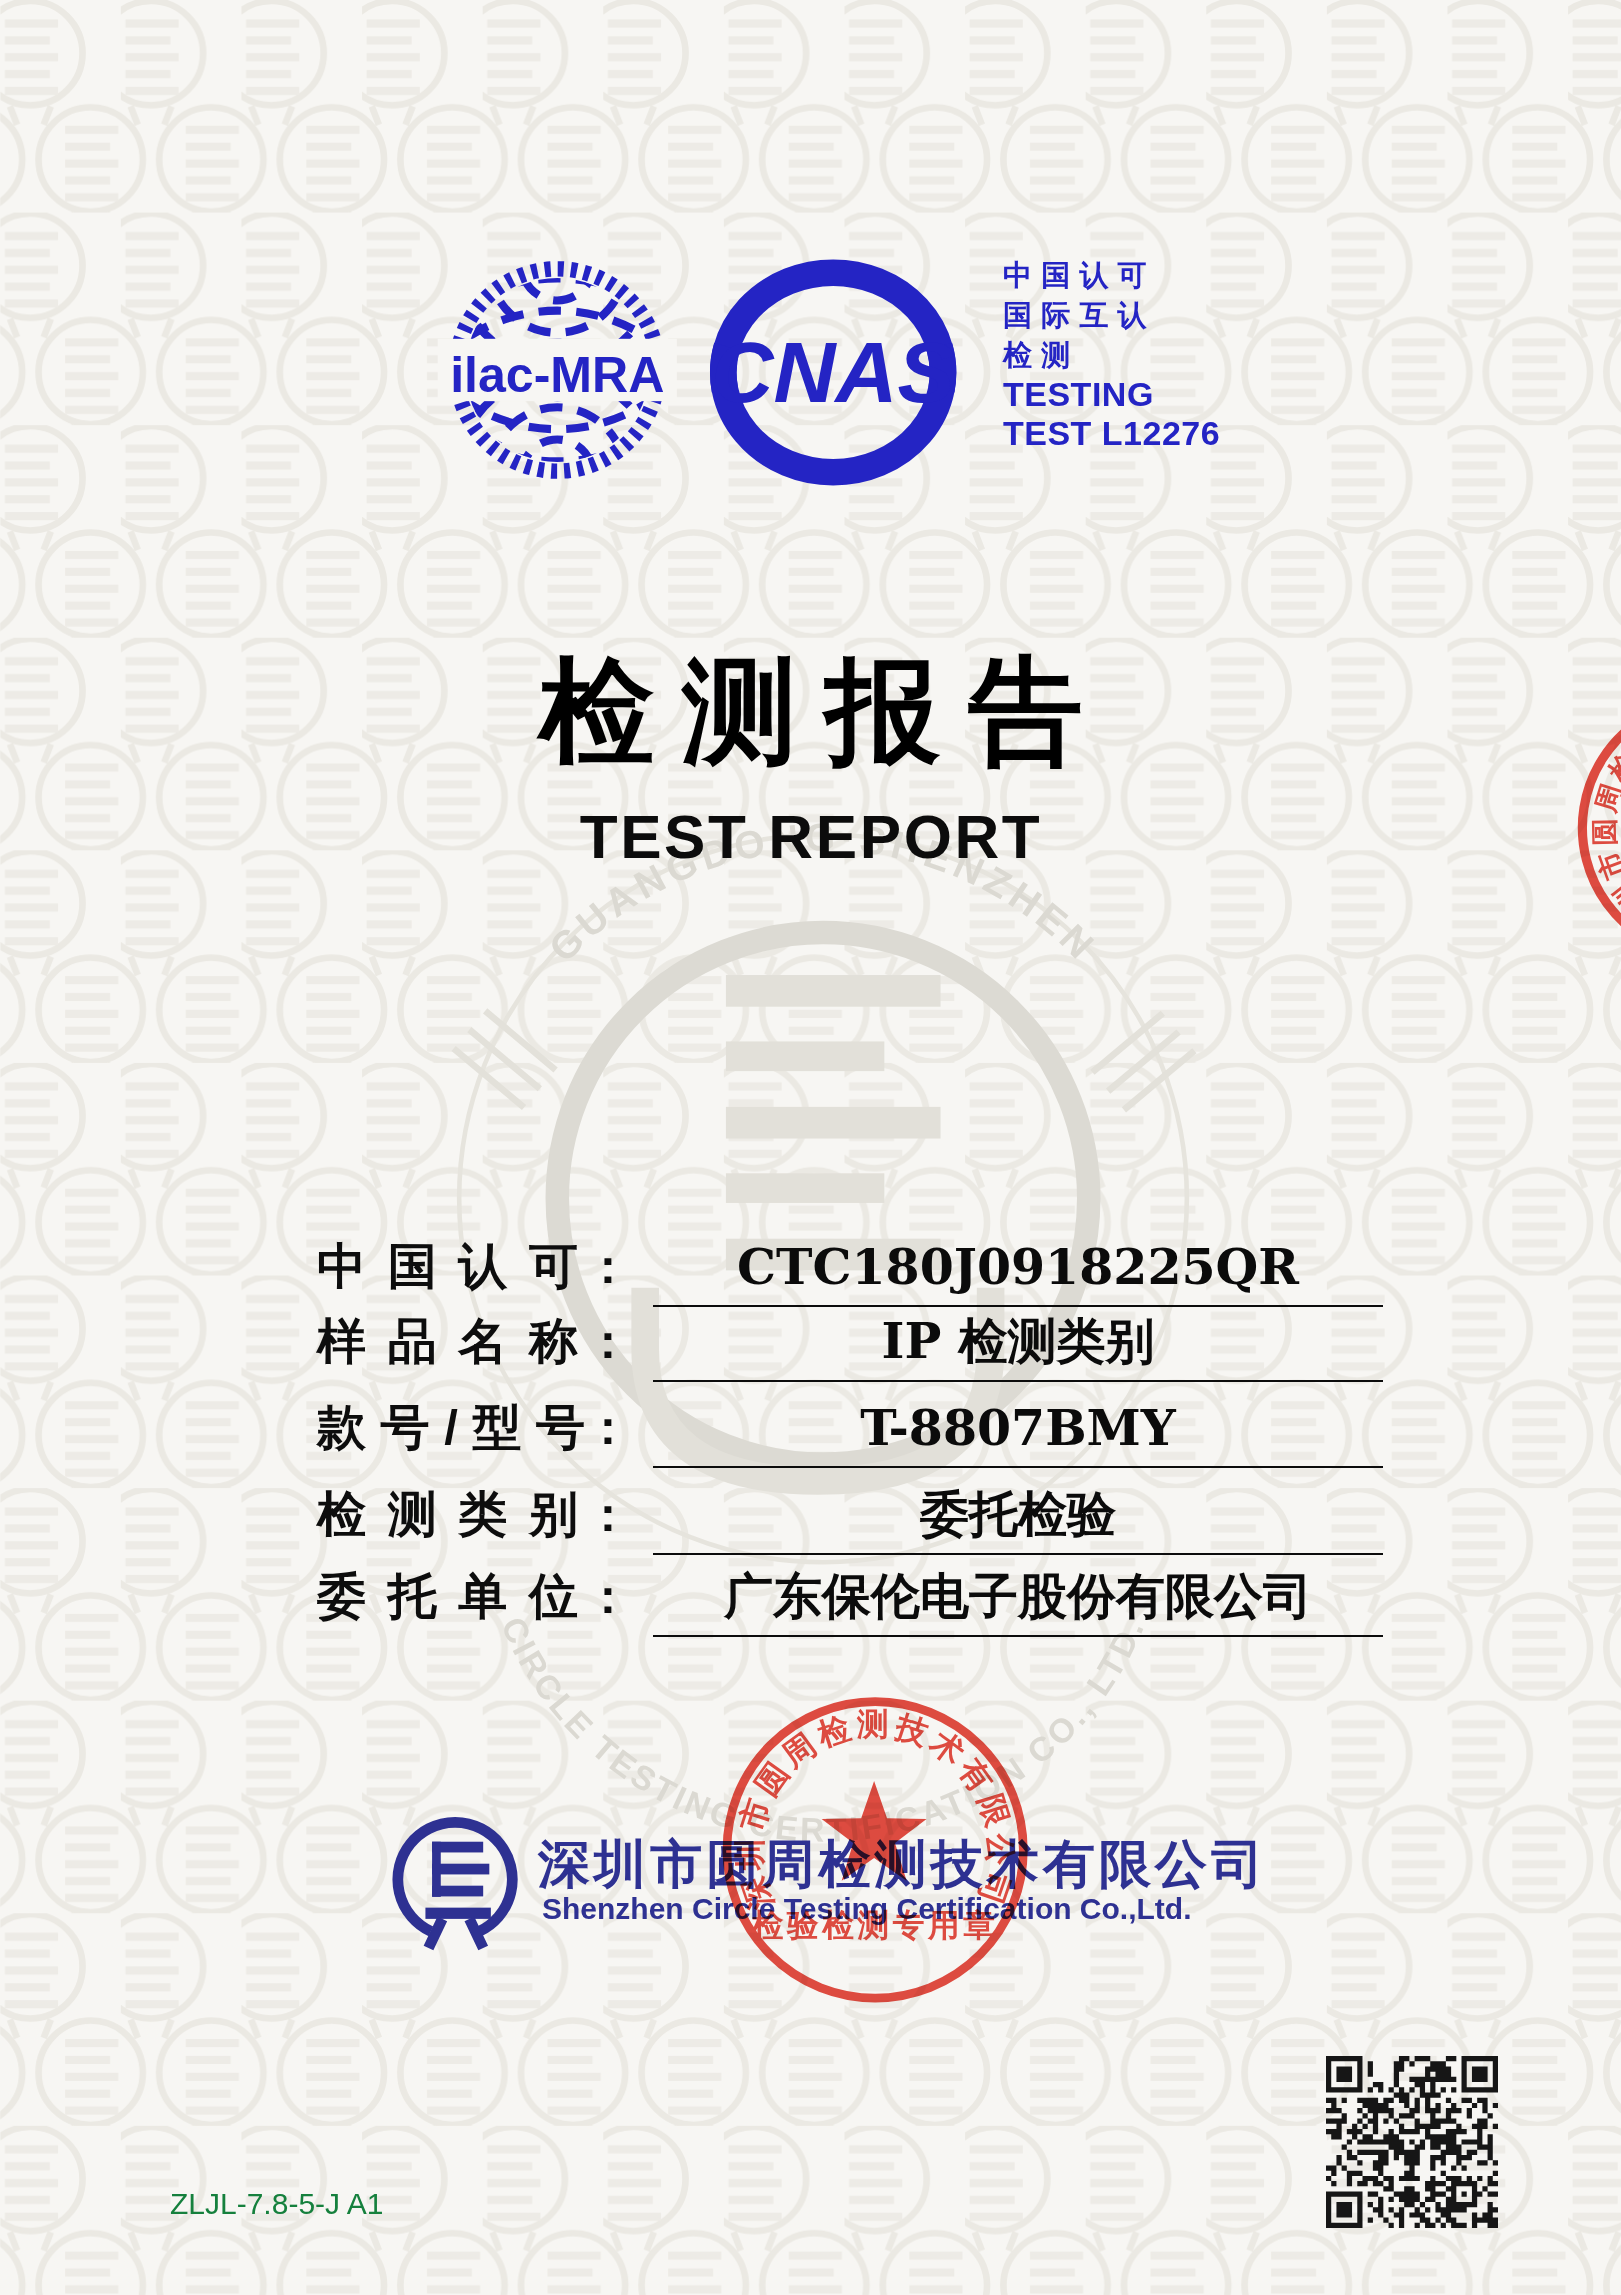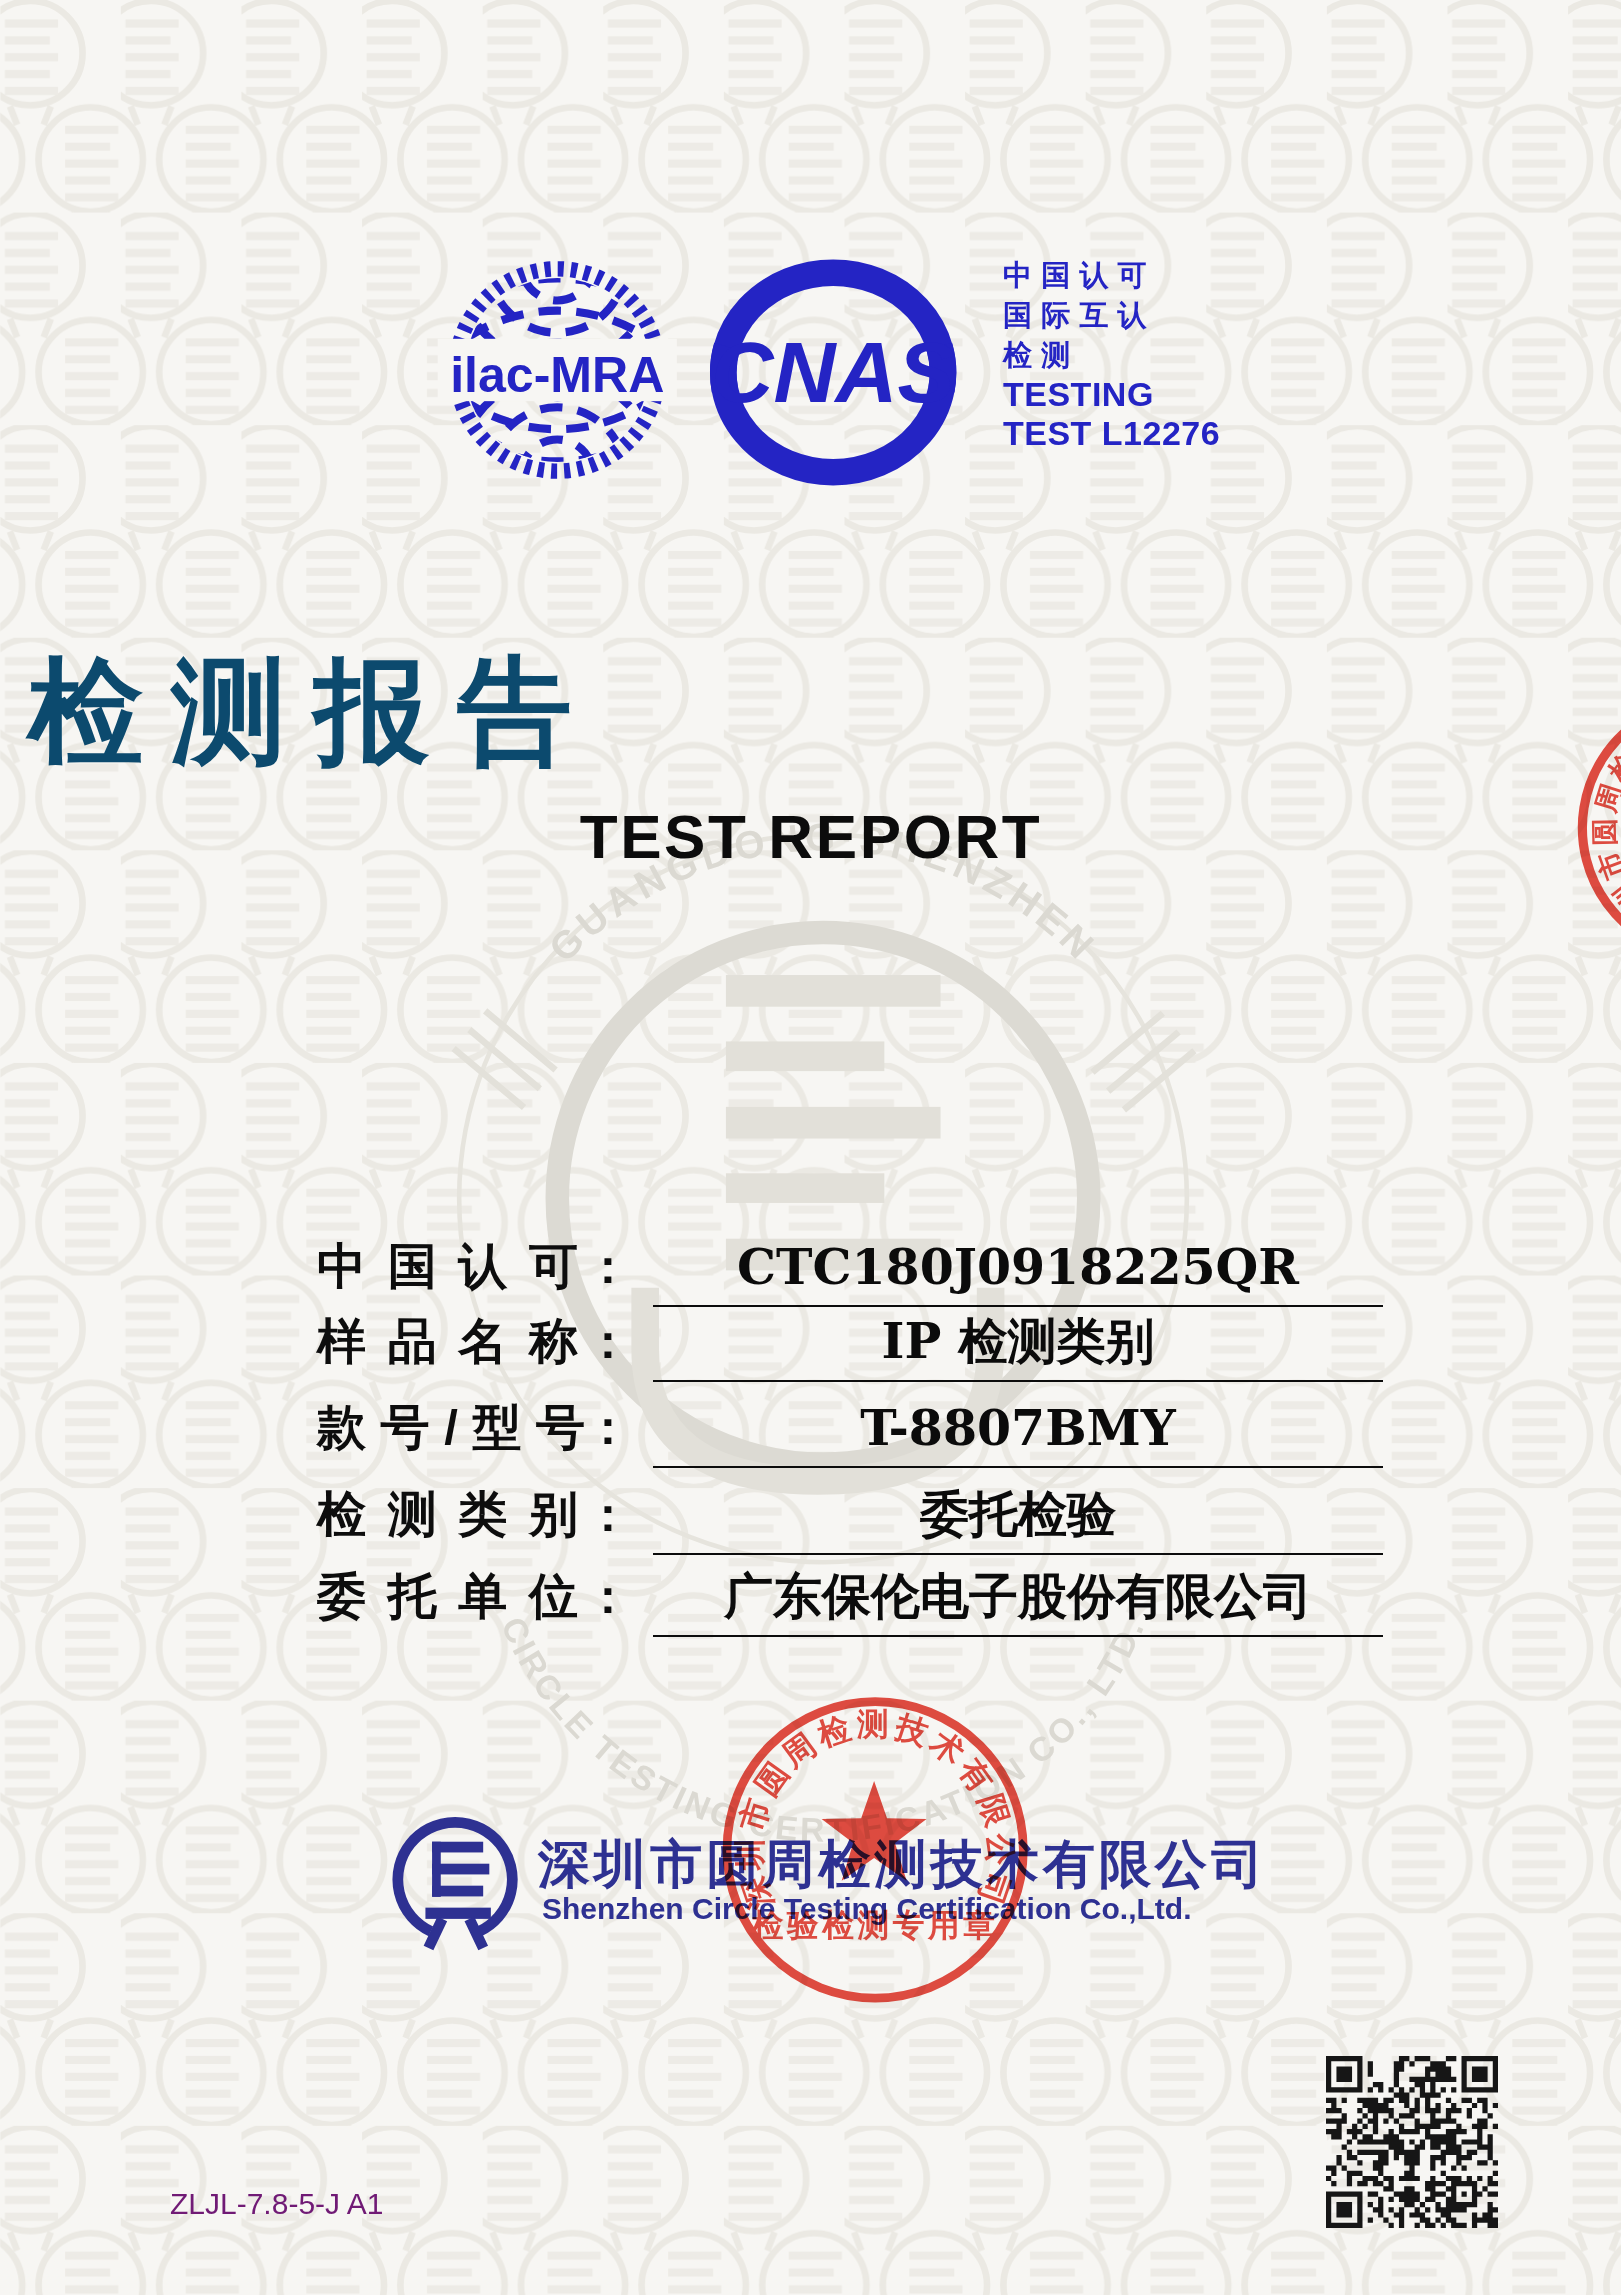--- a/index.html
+++ b/index.html
@@ -5,39 +5,39 @@
   html,body{margin:0;padding:0;background:#666;}
   .page{position:relative;width:1622px;height:2295px;background:#f7f6f3;overflow:hidden;
         font-family:"Liberation Sans",sans-serif;color:#0d0d0d;}
   svg.layer{position:absolute;left:0;top:0;width:1622px;height:2295px;}
   
   .acc-block{position:absolute;left:1003px;top:255px;width:286px;}
   .acc-zh{margin:0;font-family:"Liberation Serif","DejaVu Serif",serif;font-weight:600;
           font-size:29px;line-height:40px;letter-spacing:9.2px;color:#2424c4;}
   .acc-en{margin:0;font-size:34px;line-height:39px;font-weight:700;letter-spacing:0.5px;color:#2424c4;}
   
-  .title-zh{position:absolute;left:0;right:0;top:635px;
-            font-size:115px;font-weight:900;letter-spacing:28px;text-indent:28px;color:#0c4a6e;}
+  .title-zh{position:absolute;left:0;right:0;top:635px;text-align:center;
+            font-size:115px;font-weight:900;letter-spacing:28px;text-indent:28px;color:#000000;}
   .title-en{position:absolute;left:0;right:0;top:801px;text-align:center;
             font-size:62px;font-weight:700;letter-spacing:2.6px;color:#0c0c0c;}
   
   .form-row{position:absolute;left:317px;width:1066px;height:77px;}
   .form-label{position:absolute;left:0;top:0;width:299px;height:77px;line-height:77px;
               font-size:49px;font-weight:700;color:#0d0d0d;
               text-align:justify;text-align-last:justify;}
   .form-value{position:absolute;left:336px;top:0;width:730px;height:77px;
               border-bottom:2px solid #0c0c0c;display:flex;align-items:center;justify-content:center;
               font-family:"DejaVu Serif","Liberation Serif",serif;font-size:49px;font-weight:600;color:#0b0b0b;}
   .r0{top:1228px;} .r1{top:1303px;} .r2{top:1389px;} .r3{top:1476px;} .r4{top:1558px;}
   
   .company-zh{position:absolute;left:538px;top:1830px;font-size:52px;font-weight:900;
               letter-spacing:4.1px;color:#2e3192;}
   .company-en{position:absolute;left:542px;top:1892px;font-size:30px;font-weight:700;color:#2e3192;}
   
-  .doc-code{position:absolute;left:170px;top:2187px;font-size:30px;color:#701a75;}
+  .doc-code{position:absolute;left:170px;top:2187px;font-size:30px;color:#15803d;}
   
   svg.stamps{mix-blend-mode:multiply;opacity:.9;}
   .stamp-text{font-family:"Liberation Sans",sans-serif;font-weight:700;}
   .wm-text{font-family:"Liberation Sans",sans-serif;font-weight:700;}
   
   #qr-svg{position:absolute;left:1326px;top:2056px;width:172px;height:172px;}
 </style>
 </head>
 <body>
 

